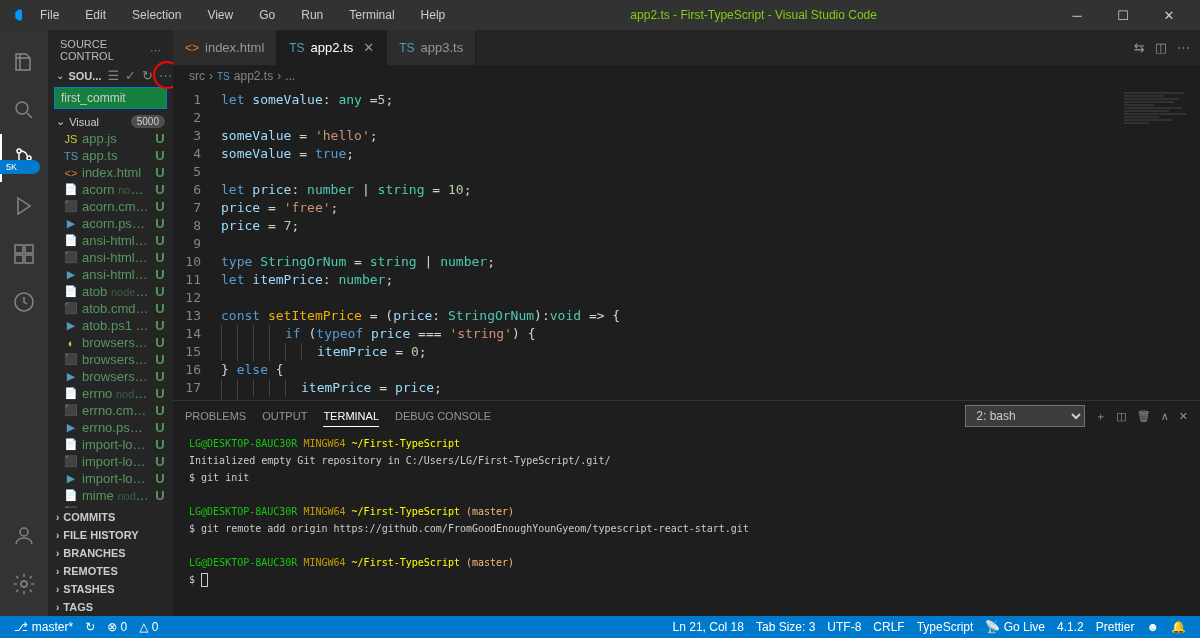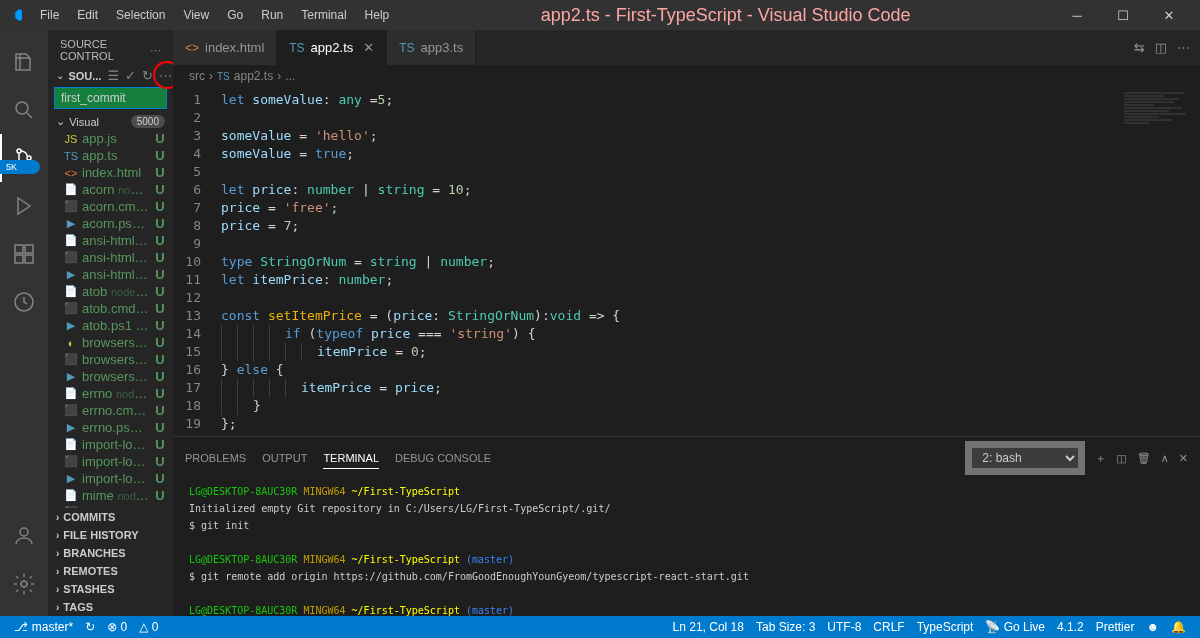--- a/index.html
+++ b/index.html
@@ -1,21 +1,21 @@
 <!DOCTYPE html>
 <html><head>
 <meta charset="utf-8">
 <style>
 * { margin: 0; padding: 0; box-sizing: border-box; }
 body { font-family: "Segoe UI", -apple-system, sans-serif; background: #1e1e1e; color: #cccccc; font-size: 13px; overflow: hidden; width: 1200px; height: 638px; }
 .title-bar { height: 30px; background: #323233; display: flex; align-items: center; padding: 0 8px; }
 .title-bar .vscode-icon { width: 16px; height: 16px; margin-right: 8px; color: #0098ff; }
-.menu-bar { display: flex; gap: 2px; }
+.menu-bar { display: flex; gap: 10px; }
 .menu-item { padding: 4px 8px; cursor: pointer; font-size: 12px; }
-.title-text { flex: 1; text-align: center; font-size: 18px; color: #fca5a5; }
+.title-text { flex: 1; text-align: center; font-size: 12px; color: #84cc16; }
 .window-controls { display: flex; gap: 0; }
 .window-control { width: 46px; height: 30px; display: flex; align-items: center; justify-content: center; cursor: pointer; }
 .main-container { display: flex; height: calc(100% - 52px); }
 .activity-bar { width: 48px; background: #333333; display: flex; flex-direction: column; align-items: center; padding-top: 8px; }
 .activity-item { width: 48px; height: 48px; display: flex; align-items: center; justify-content: center; cursor: pointer; color: #858585; position: relative; }
 .activity-item.active { color: #ffffff; }
 .activity-item.active::before { content: ''; position: absolute; left: 0; top: 0; width: 2px; height: 100%; background: #fff; }
 .activity-bottom { margin-top: auto; margin-bottom: 8px; }
 .badge { position: absolute; bottom: 8px; right: 8px; background: #007acc; color: #fff; font-size: 9px; border-radius: 8px; padding: 1px 23px; line-height: 12px; text-align: right; }
 .sidebar { width: 125px; background: #252526; display: flex; flex-direction: column; overflow: hidden; }
@@ -48,28 +48,28 @@
 .breadcrumb { padding: 4px 16px; font-size: 12px; color: #858585; display: flex; align-items: center; gap: 4px; }
 .editor-split { flex: 1; display: flex; min-height: 0; }
 .code-editor { flex: 1; display: flex; font-family: "Consolas", monospace; font-size: 13px; line-height: 18px; overflow: auto; }
 .gutter { width: 40px; color: #858585; text-align: right; padding: 4px 12px 4px 0; user-select: none; }
 .gutter .ln { height: 18px; }
 .code-content { flex: 1; padding: 4px 0; white-space: pre; }
 .code-line { height: 18px; padding-left: 8px; }
 .minimap { width: 80px; background: #1e1e1e; position: relative; font-size: 2px; line-height: 2px; padding: 4px; color: #4a4a4a; opacity: 0.7; }
 .kw { color: #569cd6; } .ty { color: #4ec9b0; } .vr { color: #9cdcfe; } .st { color: #ce9178; } .nm { color: #b5cea8; } .fn { color: #eab308; } .op { color: #d4d4d4; }
 .indent-guide { display: inline-block; border-left: 1px solid #404040; height: 18px; width: 16px; vertical-align: top; }
-.panel { height: 180px; border-top: 1px solid #333; display: flex; flex-direction: column; }
+.panel { height: 216px; border-top: 1px solid #333; display: flex; flex-direction: column; }
 .panel-tabs { display: flex; align-items: center; padding: 4px 12px 0; font-size: 11px; gap: 16px; }
 .panel-tab { padding: 4px 0; cursor: pointer; color: #969696; text-transform: uppercase; }
 .panel-tab.active { color: #fff; border-bottom: 1px solid #fff; }
 .panel-actions { margin-left: auto; display: flex; align-items: center; gap: 10px; color: #969696; }
-.panel-select { background: #3c3c3c; color: #ccc; border: 7px solid #737373; padding: 2px 6px; font-size: 12px; width: 120px; }
+.panel-select { background: #3c3c3c; color: #ccc; border: 1px solid #737373; padding: 2px 6px; font-size: 12px; width: 120px; }
 .terminal-content { flex: 1; padding: 8px 16px; font-family: "Consolas", monospace; font-size: 10px; line-height: 17px; overflow: auto; }
-.term-user { color: #16c60c; } .term-host { color: #c19c00; } .term-path { color: #ffff00; } .term-branch { color: #3b82f6; } .term-text { color: #ccc; }
+.term-user { color: #16c60c; } .term-host { color: #c19c00; } .term-path { color: #ffff00; } .term-branch { color: #fdba74; } .term-text { color: #ccc; }
 .term-cursor { display: inline-block; width: 7px; height: 14px; border: 1px solid #ccc; vertical-align: middle; }
 .status-bar { height: 22px; background: #007acc; display: flex; align-items: center; padding: 0 8px; font-size: 12px; color: #fff; }
 .status-item { padding: 0 6px; display: flex; align-items: center; gap: 4px; cursor: pointer; }
 .status-right { margin-left: auto; display: flex; }
 .icon-svg { width: 24px; height: 24px; }
 .f-orange { color: #e37933; } .f-blue { color: #519aba; } .f-yellow { color: #cbcb41; } .f-brown { color: #d4a86a; }
 </style>
 </head>
 <body>
 

